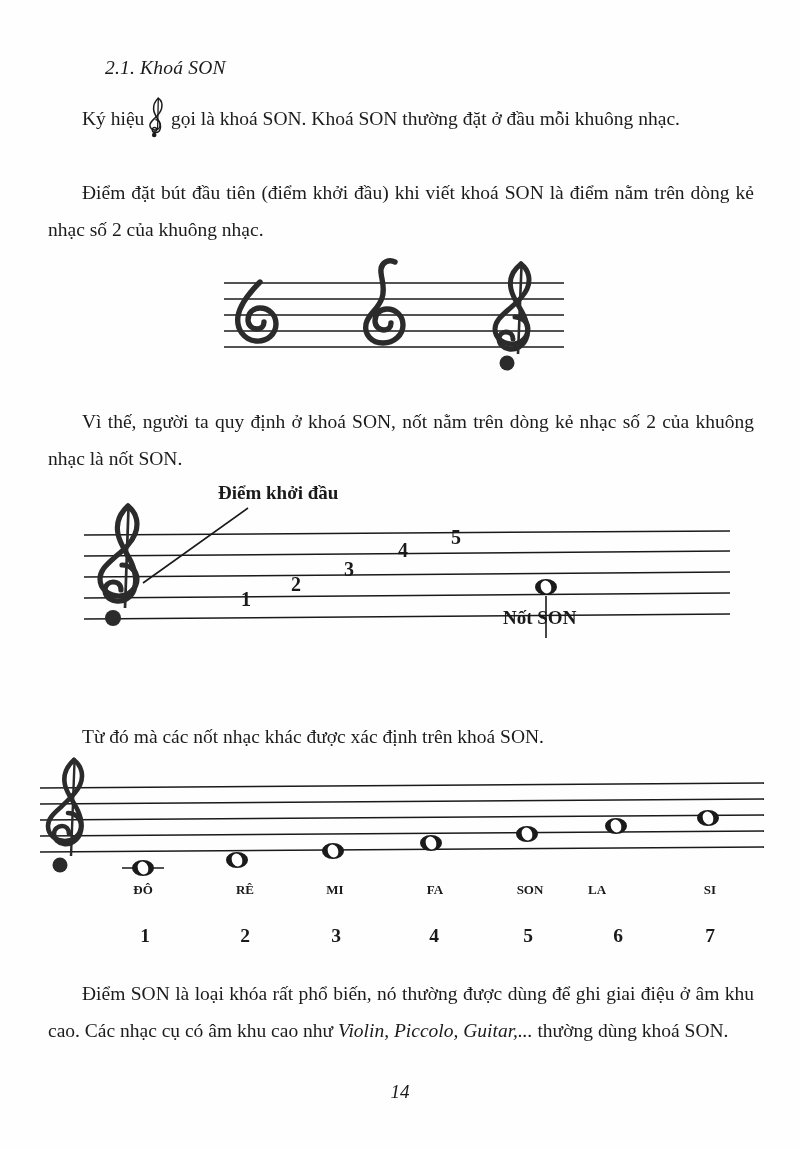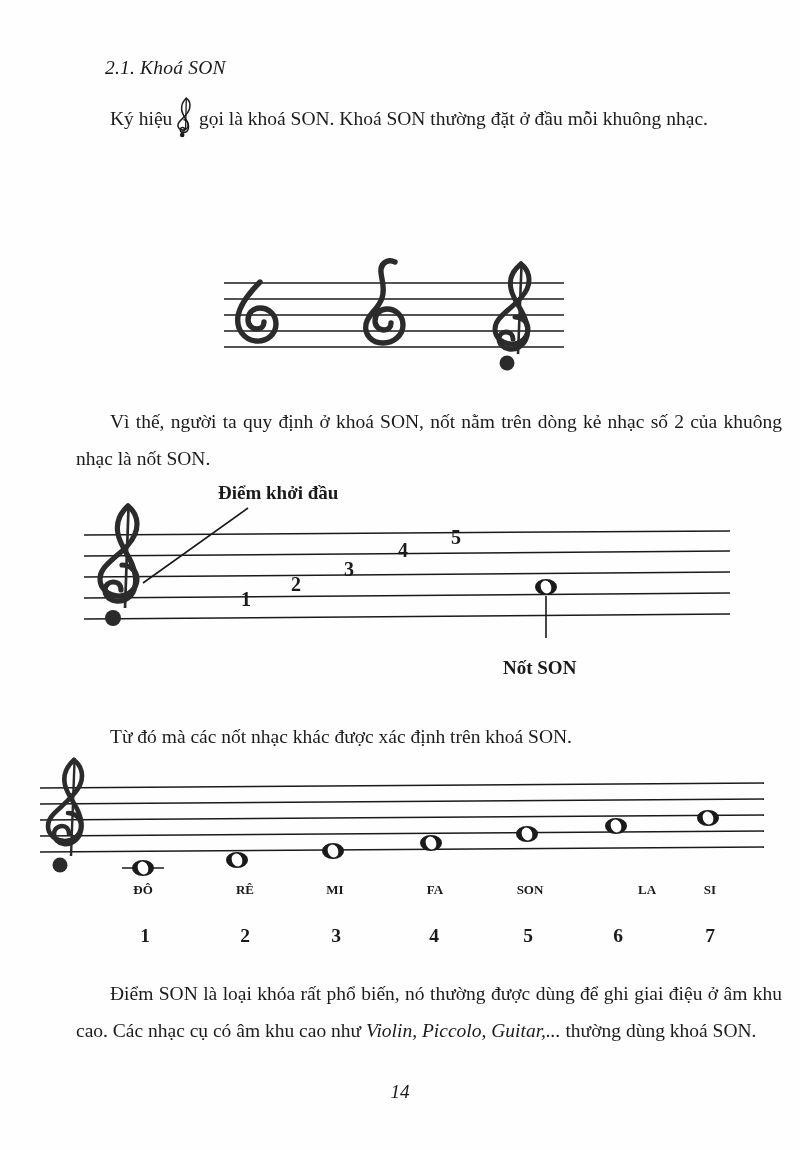--- a/index.html
+++ b/index.html
@@ -35,21 +35,20 @@
     white-space: nowrap;
   }
 
   .para {
     position: absolute;
     font-size: 19.5px;
     line-height: 37px;
     text-align: justify;
     text-justify: inter-word;
     color: #1b1b1b;
-    margin-left: 28px;
   }
   .para p { margin: 0; text-indent: 34px; }
   .para.noindent p { text-indent: 0; }
 
   .p1 { left: 48px; top: 100px;  width: 706px; }
   .p2 { left: 48px; top: 174px;  width: 706px; }
   .p3 { left: 48px; top: 403px;  width: 706px; }
   .p4 { left: 48px; top: 718px;  width: 706px; }
   .p5 { left: 48px; top: 975px;  width: 706px; }
 
@@ -87,21 +86,21 @@
 
   .figure svg { display: block; }
 
   .lbl {
     position: absolute;
     font-weight: bold;
     font-size: 19px;
     white-space: nowrap;
   }
   .lbl-start { left: 218px; top: 482px; }
-  .lbl-note  { left: 503px; top: 657px; }
+  .lbl-note  { left: 503px; top: 607px; }
 
   .num-lbl {
     position: absolute;
     font-size: 20px;
     font-weight: bold;
     font-family: "Liberation Serif", "DejaVu Serif", serif;
   }
 
   
   .scale-row {
@@ -135,20 +134,23 @@
             <g fill="none" stroke="#1a1a1a" stroke-width="1.5" stroke-linecap="round">
               <path d="M10.2 2.2 C6.6 5.6 5.2 9.2 5.6 13.4 C6.0 17.6 8.4 21.0 10.4 24.4 C12.1 27.3 12.9 29.8 12.3 32.4 C11.8 34.8 10.0 36.5 7.8 36.6 C5.9 36.7 4.4 35.5 4.3 33.9 C4.2 32.5 5.2 31.4 6.5 31.4 C7.7 31.4 8.6 32.3 8.6 33.4 C8.6 34.4 7.9 35.1 7.0 35.1"></path>
               <path d="M10.2 2.2 C13.4 4.4 14.6 8.4 13.6 12.4 C12.6 16.4 9.8 19.4 7.0 22.0 C4.2 24.6 2.0 26.6 1.9 29.2 C1.8 31.9 3.9 33.9 6.6 34.0 C9.6 34.1 12.0 32.0 12.2 29.0 C12.4 26.2 10.6 24.0 8.0 23.8"></path>
               <path d="M10.3 2.6 L9.6 32.4" stroke-width="1.3"></path>
             </g>
             <circle cx="6.2" cy="39.0" r="2.3" fill="#1a1a1a" stroke="none"></circle>
           </svg></span><span> gọi là khoá SON. Khoá SON thường đặt ở đầu mỗi khuông nhạc.</span>
     </p>
   </div>
 
+  <div class="para p2">
+    <p>Điểm đặt bút đầu tiên (điểm khởi đầu) khi viết khoá SON là điểm nằm trên dòng kẻ nhạc số 2 của khuông nhạc.</p>
+  </div>
 
   <div class="figure fig1">
     <svg width="340" height="140" viewBox="0 0 340 140">
 
       <g stroke="#1a1a1a" stroke-width="1.4">
         <line x1="0" y1="33" x2="340" y2="33"></line>
         <line x1="0" y1="49" x2="340" y2="49"></line>
         <line x1="0" y1="65" x2="340" y2="65"></line>
         <line x1="0" y1="81" x2="340" y2="81"></line>
         <line x1="0" y1="97" x2="340" y2="97"></line>
@@ -280,21 +282,21 @@
       </g>
     </svg>
   </div>
 
   <div class="scale-row scale-names">
     <div class="scale-cell" style="left:103px;">ĐÔ</div>
     <div class="scale-cell" style="left:205px;">RÊ</div>
     <div class="scale-cell" style="left:295px;">MI</div>
     <div class="scale-cell" style="left:395px;">FA</div>
     <div class="scale-cell" style="left:490px;">SON</div>
-    <div class="scale-cell" style="left:607px;text-align:center;">LA</div>
+    <div class="scale-cell" style="left:557px;text-align:center;">LA</div>
     <div class="scale-cell" style="left:670px;text-align:center;">SI</div>
   </div>
 
   <div class="scale-row scale-degrees">
     <div class="scale-cell" style="left:105px;">1</div>
     <div class="scale-cell" style="left:205px;">2</div>
     <div class="scale-cell" style="left:296px;">3</div>
     <div class="scale-cell" style="left:394px;">4</div>
     <div class="scale-cell" style="left:488px;">5</div>
     <div class="scale-cell" style="left:578px;">6</div>

